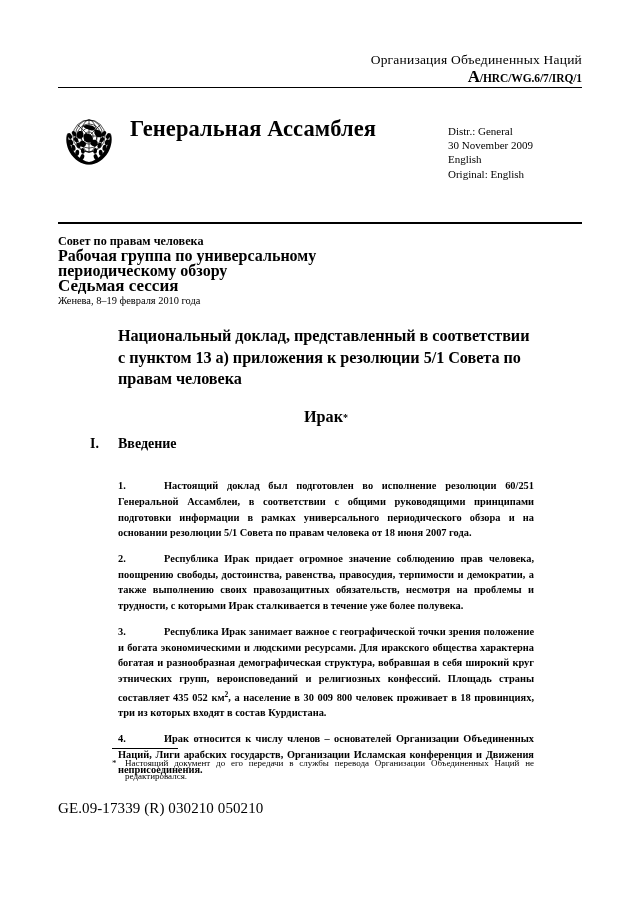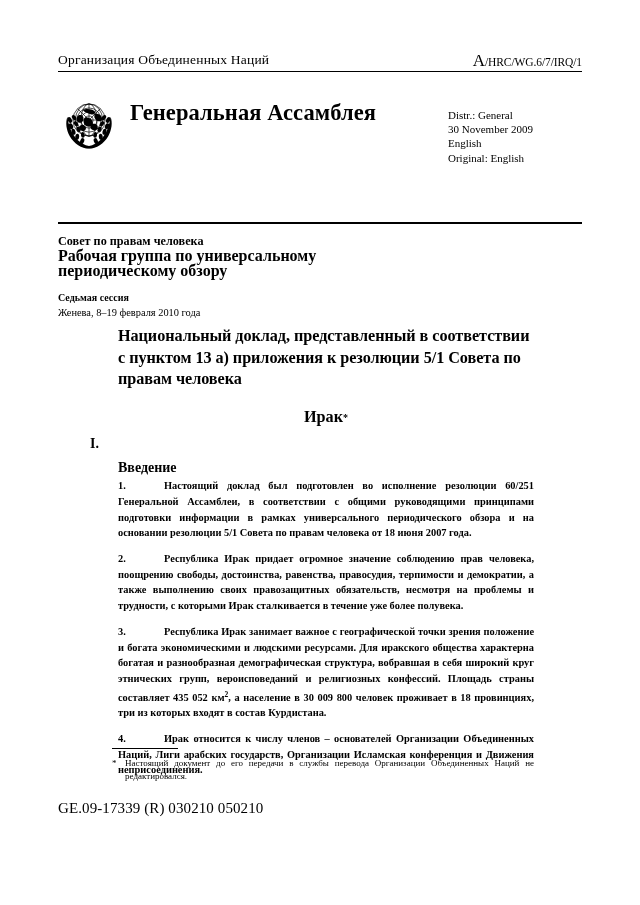--- a/index.html
+++ b/index.html
@@ -25,33 +25,36 @@
 
   
   .masthead {
     position: absolute;
     left: 58px;
     top: 52px;
     width: 524px;
   }
   .masthead-top {
     display: flex;
+    align-items: flex-end;
     justify-content: space-between;
     padding-bottom: 2px;
+    flex-direction: column;
   }
   .org-line {
     font-size: 13.5px;
     letter-spacing: 0.2px;
     white-space: nowrap;
   }
   .doc-symbol {
     font-size: 11.5px;
     letter-spacing: -0.1px;
     white-space: nowrap;
     line-height: 1;
+    font-weight: bold;
   }
   .doc-symbol .cap {
     font-size: 17px;
   }
   .rule-thin {
     border-top: 1.1px solid #000;
     width: 524px;
   }
 
   .masthead-body {
@@ -105,24 +108,23 @@
     font-size: 12.2px;
     font-weight: bold;
     line-height: 15.4px;
   }
   .session-wg {
     font-size: 16px;
     font-weight: bold;
     line-height: 14.2px;
   }
   .session-number {
-    font-size: 10px;
+    font-size: 17px;
     font-weight: bold;
     line-height: 15.4px;
-    margin-top: 12px;
   }
   .session-place {
     font-size: 10.4px;
     line-height: 15px;
     font-family: Liberation Serif, serif;
   }
 
   
   .title-block {
     position: absolute;
@@ -159,21 +161,20 @@
   }
   .section-num {
     font-size: 14px;
     font-weight: bold;
     width: 28px;
     flex: 0 0 28px;
   }
   .section-title {
     font-size: 14px;
     font-weight: bold;
-    margin-top: 24px;
   }
 
   
   .body-block {
     position: absolute;
     left: 118px;
     top: 468px;
     width: 416px;
   }
   .para {

